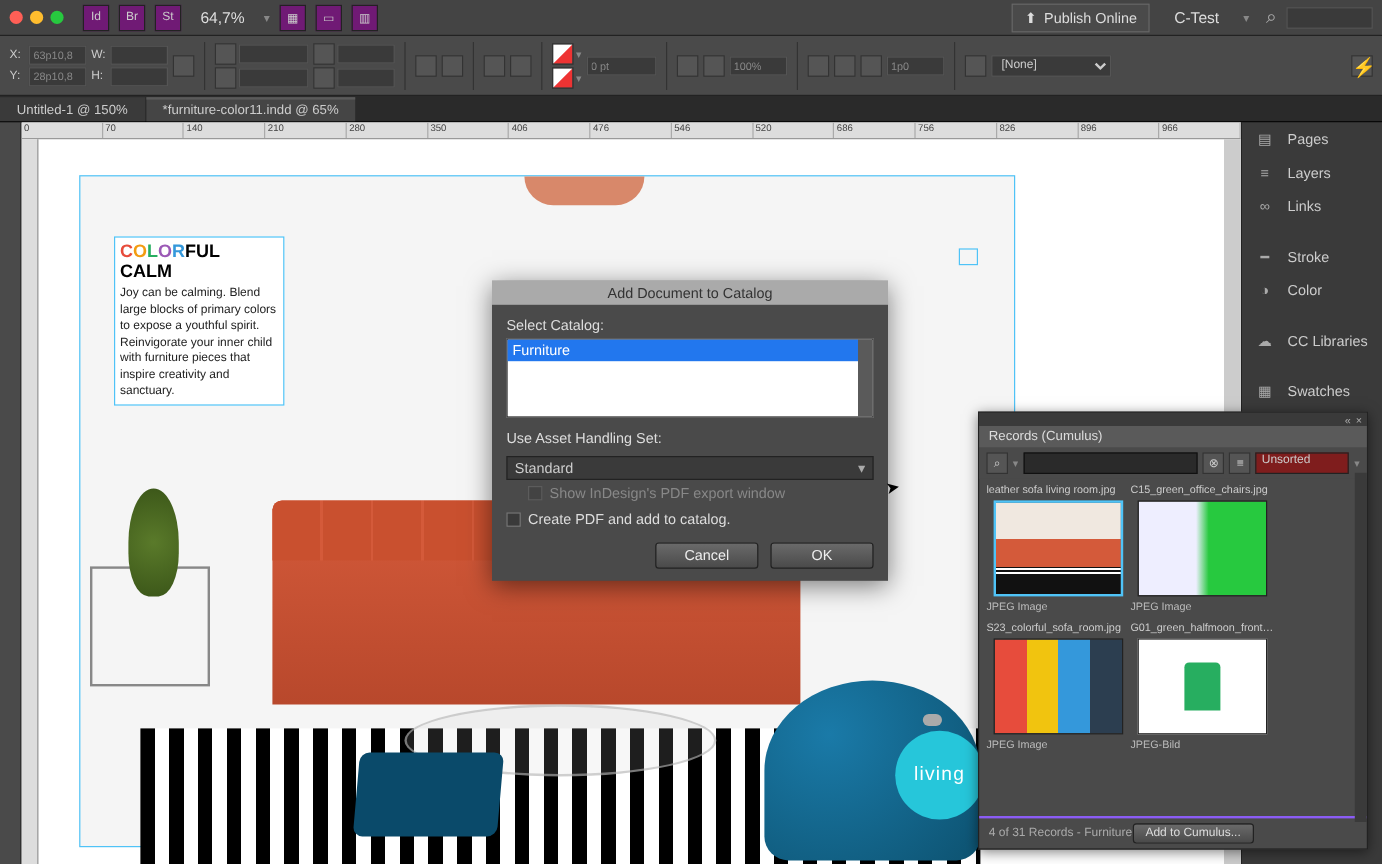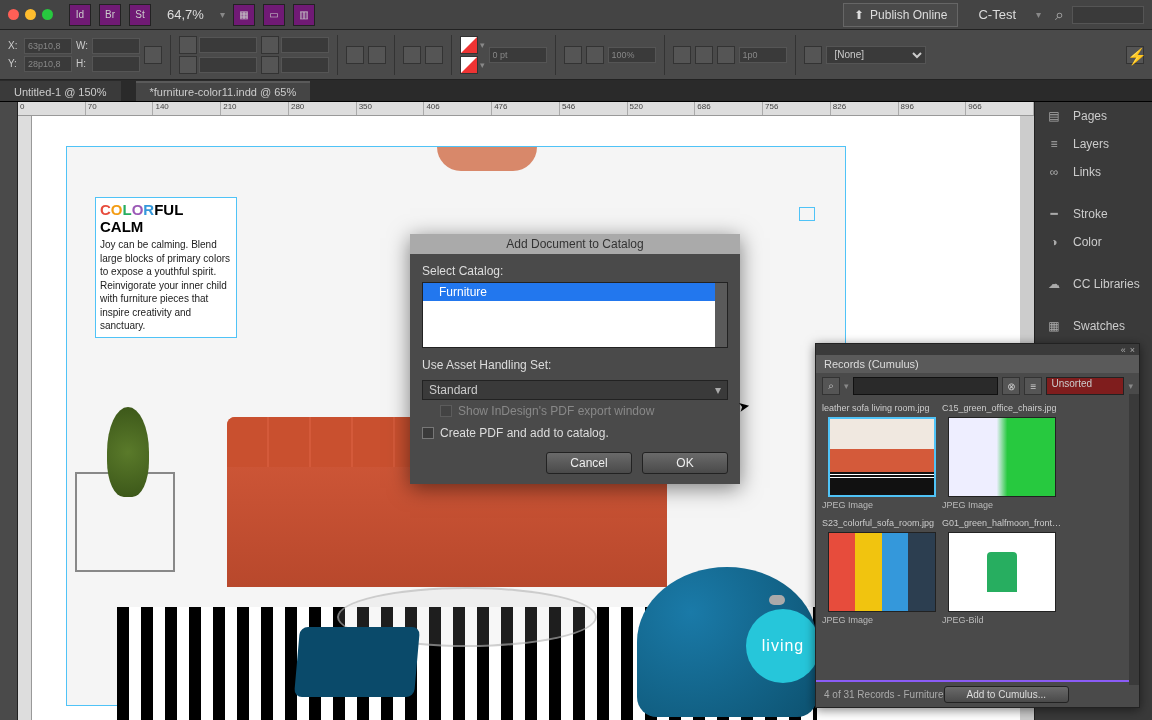--- a/index.html
+++ b/index.html
@@ -22,21 +22,21 @@
 .ctrl-field { display: flex; align-items: center; gap: 2px; }
 .ctrl-label { color: #ccc; font-size: 10px; width: 14px; }
 .ctrl-input { width: 48px; height: 16px; background: #3a3a3a; border: 1px solid #555; color: #888; font-size: 9px; padding: 0 3px; }
 .ctrl-btn { width: 18px; height: 18px; background: #555; border: 1px solid #333; }
 .ctrl-sep { width: 1px; height: 40px; background: #333; margin: 0 4px; }
 .ctrl-wide { width: 58px; }
 .ctrl-select { width: 100px; height: 18px; background: #3a3a3a; border: 1px solid #555; color: #ccc; font-size: 10px; padding: 0 4px; }
 
 
 .tabbar { height: 22px; background: #2a2a2a; display: flex; align-items: flex-end; border-bottom: 1px solid #000; }
-.tab { padding: 3px 14px; color: #ccc; font-size: 11px; background: #3a3a3a; margin-right: 15px; border-top: 2px solid transparent; }
+.tab { padding: 3px 14px; color: #ccc; font-size: 11px; background: #3a3a3a; margin-right: 1px; border-top: 2px solid transparent; }
 .tab.active { background: #454545; border-top: 2px solid #5a5a5a; }
 
 
 .workspace { position: absolute; top: 102px; left: 0; right: 0; bottom: 0; display: flex; }
 .toolbar-left { width: 18px; background: #4a4a4a; border-right: 1px solid #222; }
 
 .canvas-wrap { flex: 1; position: relative; background: #fff; overflow: hidden; }
 .ruler-h { position: absolute; top: 0; left: 0; right: 0; height: 14px; background: #ddd; border-bottom: 1px solid #999; display: flex; font-size: 8px; color: #444; }
 .ruler-h span { width: 70px; border-right: 1px solid #aaa; padding-left: 2px; }
 .ruler-v { position: absolute; top: 14px; left: 0; width: 14px; bottom: 0; background: #ddd; border-right: 1px solid #999; }
@@ -72,21 +72,21 @@
 .panel-row { display: flex; align-items: center; gap: 10px; padding: 7px 10px; color: #ccc; font-size: 12px; cursor: default; }
 .panel-ico { width: 18px; height: 14px; display: flex; align-items: center; justify-content: center; color: #aaa; }
 
 
 .dialog { position: absolute; top: 234px; left: 410px; width: 330px; background: #4a4a4a; box-shadow: 0 4px 20px rgba(0,0,0,.5); }
 .dlg-title { background: #aaa; color: #333; font-size: 12px; text-align: center; padding: 3px 0; }
 .dlg-body { padding: 10px 12px; color: #ddd; font-size: 12px; }
 .dlg-label { margin-bottom: 4px; }
 .dlg-list { background: #fff; height: 66px; border: 1px solid #222; position: relative; }
 .dlg-list-sb { position: absolute; right: 0; top: 0; bottom: 0; width: 12px; background: #5a5a5a; }
-.list-item-sel { background: #2277ee; color: #fff; padding: 2px 16px; font-size: 12px; margin-right: 12px; }
+.list-item-sel { background: #2277ee; color: #fff; padding: 2px 4px; font-size: 12px; margin-right: 12px; }
 .dlg-select { width: 100%; background: #3a3a3a; border: 1px solid #222; color: #ccc; padding: 2px 6px; font-size: 12px; margin-top: 8px; position: relative; }
 .dlg-select::after { content: "▾"; position: absolute; right: 6px; top: 2px; color: #aaa; }
 .dlg-check { display: flex; align-items: center; gap: 6px; margin-top: 8px; font-size: 12px; }
 .dlg-check.disabled { color: #888; margin-left: 18px; margin-top: 4px; }
 .chk { width: 12px; height: 12px; background: #3a3a3a; border: 1px solid #777; }
 .dlg-buttons { display: flex; justify-content: flex-end; gap: 10px; margin-top: 12px; }
 .dlg-btn { width: 86px; padding: 3px 0; text-align: center; background: linear-gradient(#6a6a6a,#4a4a4a); border: 1px solid #222; color: #eee; font-size: 12px; border-radius: 3px; }
 
 
 .records { position: absolute; top: 343px; left: 815px; width: 325px; height: 365px; background: #4a4a4a; border: 1px solid #222; box-shadow: 0 2px 10px rgba(0,0,0,.5); display: flex; flex-direction: column; }
@@ -103,21 +103,21 @@
 .rec-name { font-size: 9px; color: #ccc; padding: 2px 0; white-space: nowrap; overflow: hidden; text-overflow: ellipsis; }
 .rec-thumb { width: 108px; height: 80px; margin: 2px auto; background: #ddd; border: 1px solid #222; position: relative; }
 .rec-thumb.sel { border: 2px solid #4fc3f7; }
 .thumb-sofa { background: linear-gradient(#f0e8e0 40%,#d45a3a 40% 70%,#111 70% 72%,#fff 72% 74%,#111 74% 76%,#fff 76% 78%,#111 78%); }
 .thumb-office { background: linear-gradient(90deg,#eef 45%,#27c93f 55%); }
 .thumb-colorful { background: linear-gradient(90deg,#e74c3c 0 25%,#f1c40f 25% 50%,#3498db 50% 75%,#2c3e50 75%); }
 .thumb-chair { background:#fff; display:flex; align-items:center; justify-content:center; }
 .mini-chair { width: 30px; height: 40px; background:#27ae60; border-radius: 4px 4px 0 0; position: relative; }
 .rec-type { font-size: 9px; color: #bbb; padding: 1px 0 6px; }
 .rec-status { font-size: 10px; color: #aaa; padding: 4px 8px; border-top: 2px solid #8b5cf6; display: flex; justify-content: flex-start; align-items: center; }
-.rec-add { background: linear-gradient(#6a6a6a,#4a4a4a); border: 1px solid #222; color: #ddd; font-size: 10px; padding: 2px 22px; border-radius: 3px; }
+.rec-add { background: linear-gradient(#6a6a6a,#4a4a4a); border: 1px solid #222; color: #ddd; font-size: 10px; padding: 2px 10px; border-radius: 3px; }
 .rec-sb { position: absolute; right: 0; top: 50px; bottom: 22px; width: 10px; background: #3a3a3a; }
 
 .cursor { position: absolute; top: 398px; left: 738px; font-size: 14px; color: #000; transform: rotate(-10deg); }
 </style>
 </head>
 <body>
 
 <div class="topbar">
   <div class="traffic">
     <div class="dot r"></div>

